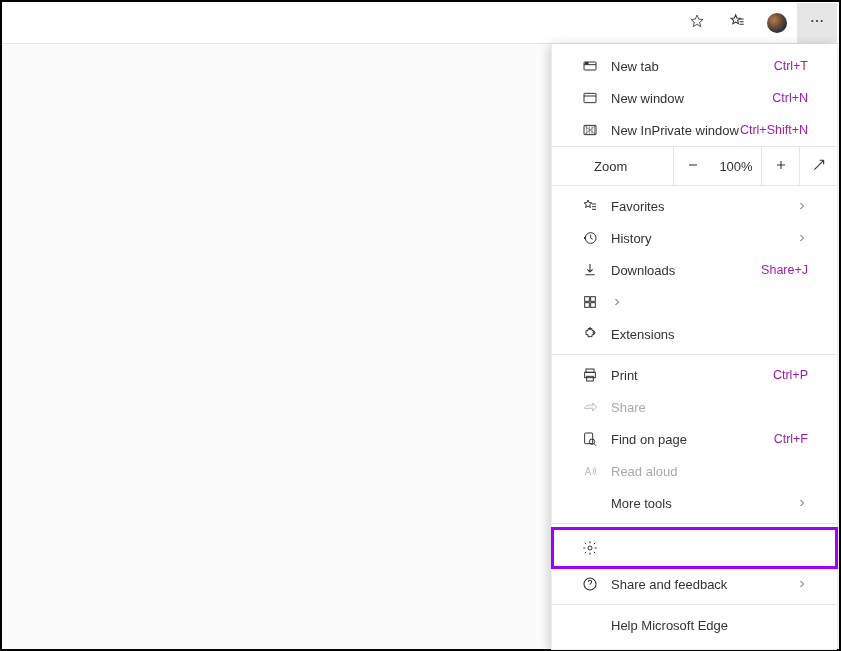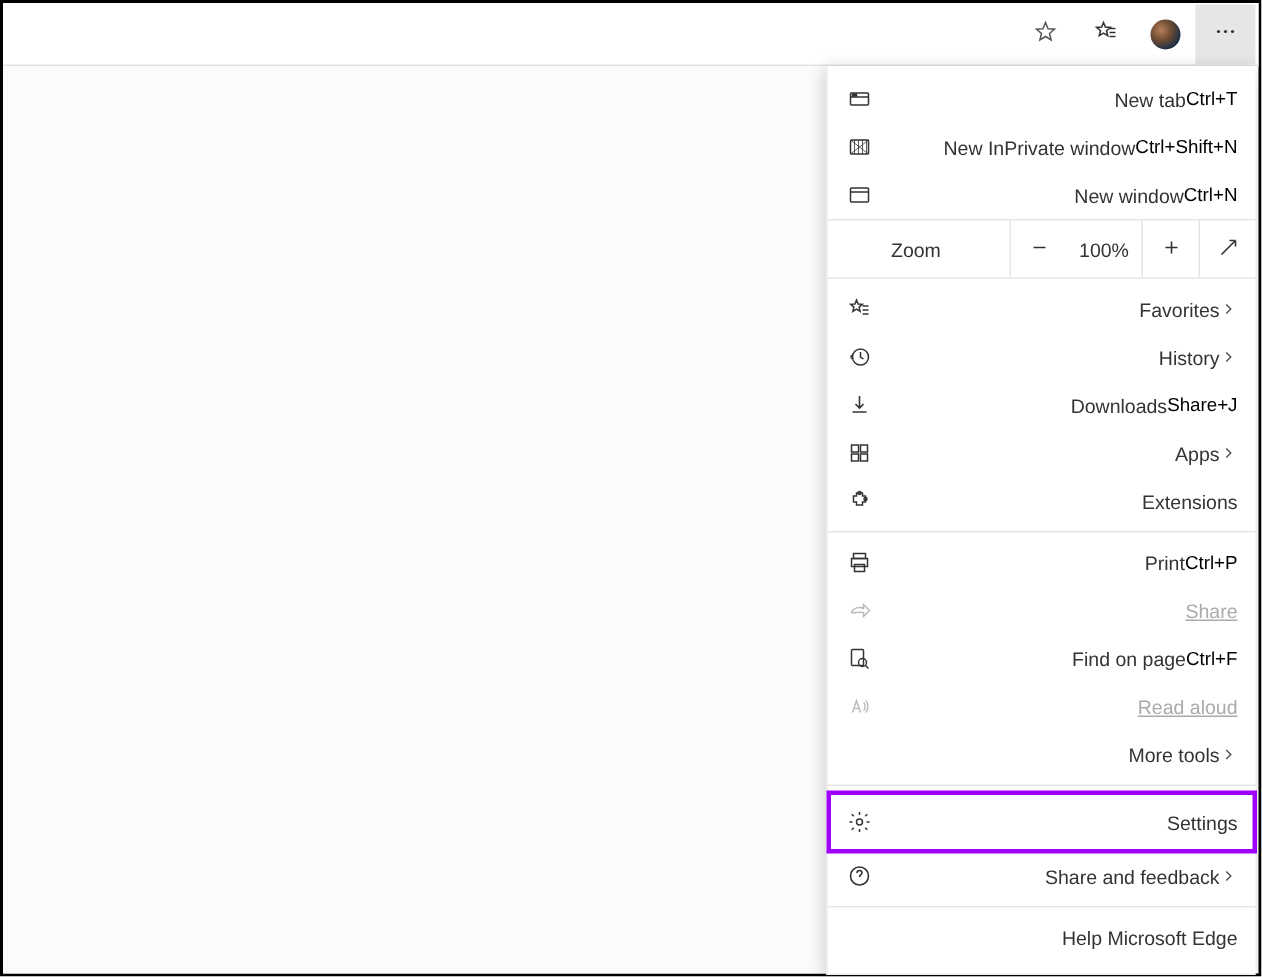--- a/index.html
+++ b/index.html
@@ -74,46 +74,45 @@
     width: 286px;
     background: #fff;
     box-shadow: -4px 0 10px rgba(0,0,0,.08), 0 4px 12px rgba(0,0,0,.12);
     border-left: 1px solid #eee;
     border-bottom: 1px solid #eee;
   }
   .menu-row {
     height: 32px;
     display: flex;
     align-items: center;
-    padding: 0 12px;
+    padding: 0 29px;
     color: #333;
     position: relative;
-    text-align: right;
-  }
-  .menu-row.disabled { color: #aaa; text-decoration: underline; }
+  }
+  .menu-row.disabled { color: #aaa; }
   .menu-row.highlight {
     outline: 3px solid #a000ff;
     outline-offset: -2px;
     height: 40px;
   }
   .menu-icon {
     width: 18px;
     height: 18px;
     display: flex;
     justify-content: center;
     align-items: center;
     margin-right: 12px;
     color: inherit;
   }
   .menu-icon.blank { visibility: hidden; }
   .menu-label {
     flex: 1;
   }
   .menu-shortcut {
-    color: #000000;
+    color: #a21caf;
     font-size: 12.5px;
   }
   .menu-chevron {
     width: 12px;
     display: flex;
     justify-content: center;
     align-items: center;
     color: #555;
   }
   .menu-sep {
@@ -202,38 +201,38 @@
             <path d="M3 10h18"></path>
             <rect x="5" y="7" width="4" height="2" fill="#333"></rect>
           </svg>
       </span>
       <span class="menu-label">New tab</span>
       <span class="menu-shortcut">Ctrl+T</span>
     </div>
 
     <div class="menu-row">
       <span class="menu-icon">
+        <svg viewBox="0 0 24 24" fill="none" stroke="#333" stroke-width="1.5">
+            <rect x="3" y="5" width="18" height="14" rx="1"></rect>
+            <path d="M3 9h18"></path>
+          </svg>
+      </span>
+      <span class="menu-label">New window</span>
+      <span class="menu-shortcut">Ctrl+N</span>
+    </div>
+
+    <div class="menu-row">
+      <span class="menu-icon">
         <svg viewBox="0 0 24 24" stroke="#333" stroke-width="1.5" fill="none">
           <rect x="3" y="5" width="18" height="14" rx="1"></rect>
           <path d="M3 5l18 14M21 5L3 19M7 5v14M11 5v14M15 5v14M19 5v14" stroke-width="0.8"></path>
         </svg>
       </span>
       <span class="menu-label">New InPrivate window</span>
       <span class="menu-shortcut">Ctrl+Shift+N</span>
-    </div>
-
-    <div class="menu-row">
-      <span class="menu-icon">
-        <svg viewBox="0 0 24 24" fill="none" stroke="#333" stroke-width="1.5">
-            <rect x="3" y="5" width="18" height="14" rx="1"></rect>
-            <path d="M3 9h18"></path>
-          </svg>
-      </span>
-      <span class="menu-label">New window</span>
-      <span class="menu-shortcut">Ctrl+N</span>
     </div>
 
     <div class="zoom-row">
       <div class="zoom-label-box">
         <span>Zoom</span>
       </div>
       <div class="zoom-ctl">
         <span>
           <svg viewBox="0 0 24 24" stroke="#333" stroke-width="1.6">
               <path d="M6 12h12"></path>
@@ -301,21 +300,20 @@
 
     <div class="menu-row">
       <span class="menu-icon">
         <svg viewBox="0 0 24 24" fill="none" stroke="#333" stroke-width="1.5">
             <rect x="4" y="4" width="7" height="7"></rect>
             <rect x="13" y="4" width="7" height="7"></rect>
             <rect x="4" y="13" width="7" height="7"></rect>
             <rect x="13" y="13" width="7" height="7"></rect>
           </svg>
       </span>
-      <span class="menu-label">Apps</span>
       <span class="menu-chevron">
         <svg viewBox="0 0 24 24" stroke="#555" stroke-width="2" fill="none">
             <path d="M9 6l6 6-6 6"></path>
           </svg>
       </span>
     </div>
 
     <div class="menu-row">
       <span class="menu-icon">
         <svg viewBox="0 0 24 24" fill="none" stroke="#333" stroke-width="1.5">
@@ -384,21 +382,20 @@
 
     <div class="menu-sep"></div>
 
     <div class="menu-row highlight">
       <span class="menu-icon">
         <svg viewBox="0 0 24 24" fill="none" stroke="#333" stroke-width="1.5">
             <circle cx="12" cy="12" r="3"></circle>
             <path d="M12 2v3M12 19v3M4.2 4.2l2.1 2.1M17.7 17.7l2.1 2.1M2 12h3M19 12h3M4.2 19.8l2.1-2.1M17.7 6.3l2.1-2.1"></path>
           </svg>
       </span>
-      <span class="menu-label">Settings</span>
     </div>
 
     <div class="menu-row">
       <span class="menu-icon">
         <svg viewBox="0 0 24 24" fill="none" stroke="#333" stroke-width="1.6">
             <circle cx="12" cy="12" r="9"></circle>
             <path d="M9.5 9a2.5 2.5 0 015 0c0 1.5-2.5 2-2.5 4M12 17h.01"></path>
           </svg>
       </span>
       <span class="menu-label">Share and feedback</span>

